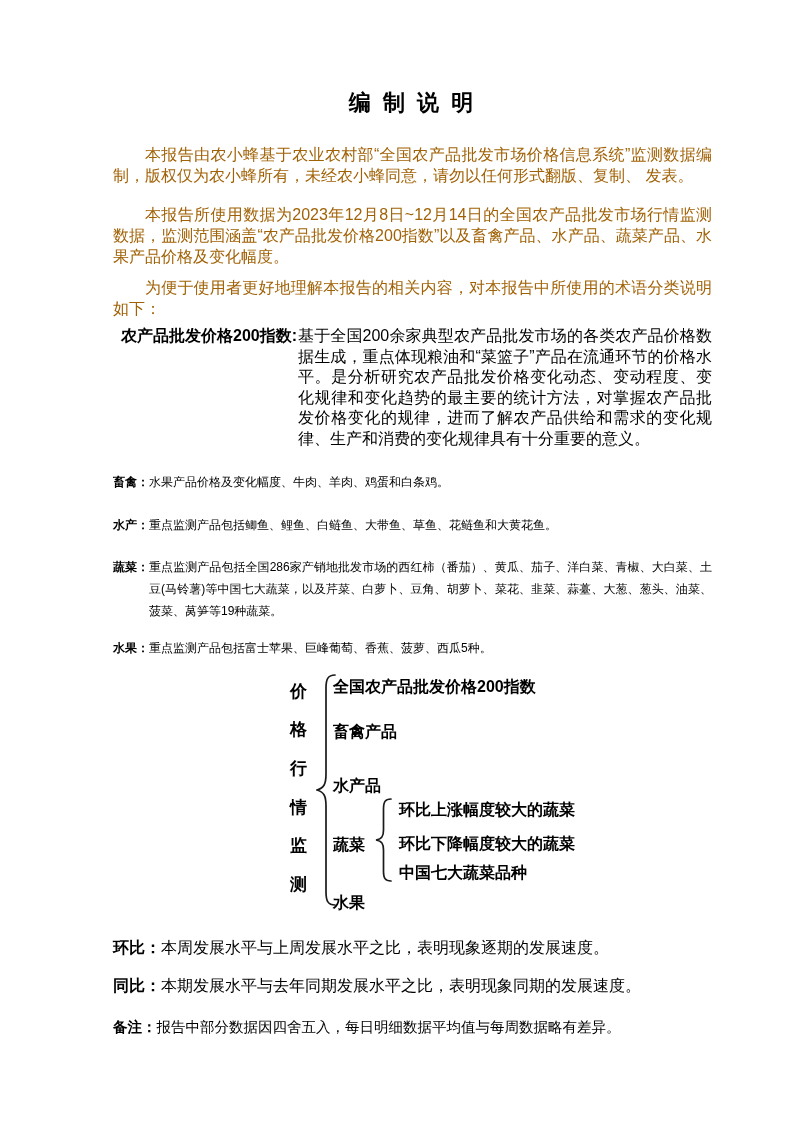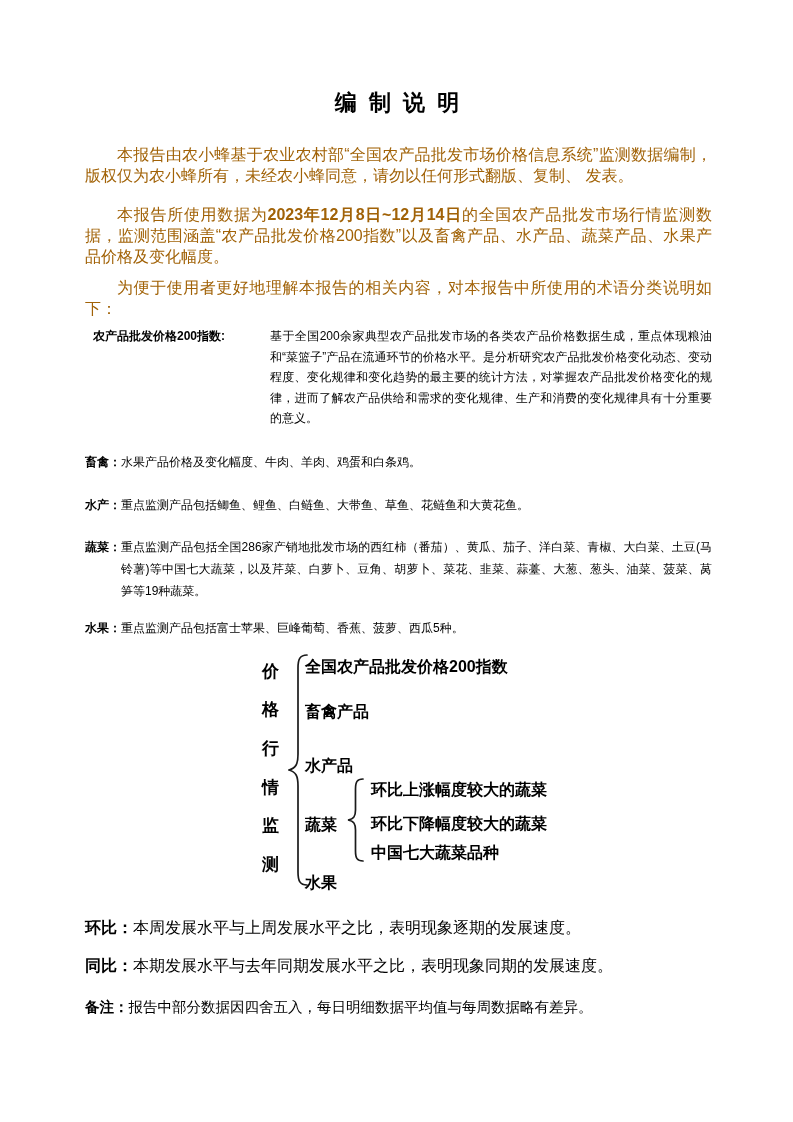--- a/index.html
+++ b/index.html
@@ -6,42 +6,42 @@
   html,body { margin:0; padding:0; }
   body {
     width:793px; height:1122px;
     background:#ffffff; color:#000000;
     font-family:"Liberation Sans", sans-serif;
     overflow:hidden;
   }
   .page {
     position:relative;
     width:793px; height:798px;
-    padding:88px 81px 0 85px;
+    padding:88px 81px 0 113px;
   }
   .doc-title {
     margin:0;
     font-size:22px; font-weight:bold;
     text-align:center; letter-spacing:3px;
     color:#000;
   }
   .para {
     margin:0;
     font-size:16px; line-height:21px;
     text-align:justify; text-indent:2em;
     color:#a16207;
   }
   .p1 { margin-top:26px; }
   .p2 { margin-top:18px; }
   .p3 { margin-top:10px; }
-  .bold { font-weight:bold; }
+  .bold { font-weight:normal; }
 
   .term-index {
     display:flex; margin-top:7px;
-    font-size:12px; line-height:20.5px;
+    font-size:16px; line-height:20.5px;
   }
   .term-index .label {
     flex:none; width:185px; padding-left:8px;
     font-weight:bold;
   }
   .term-index .def { flex:1; text-align:justify; }
 
   .term-row {
     display:flex;
     font-size:12px; line-height:22px;

